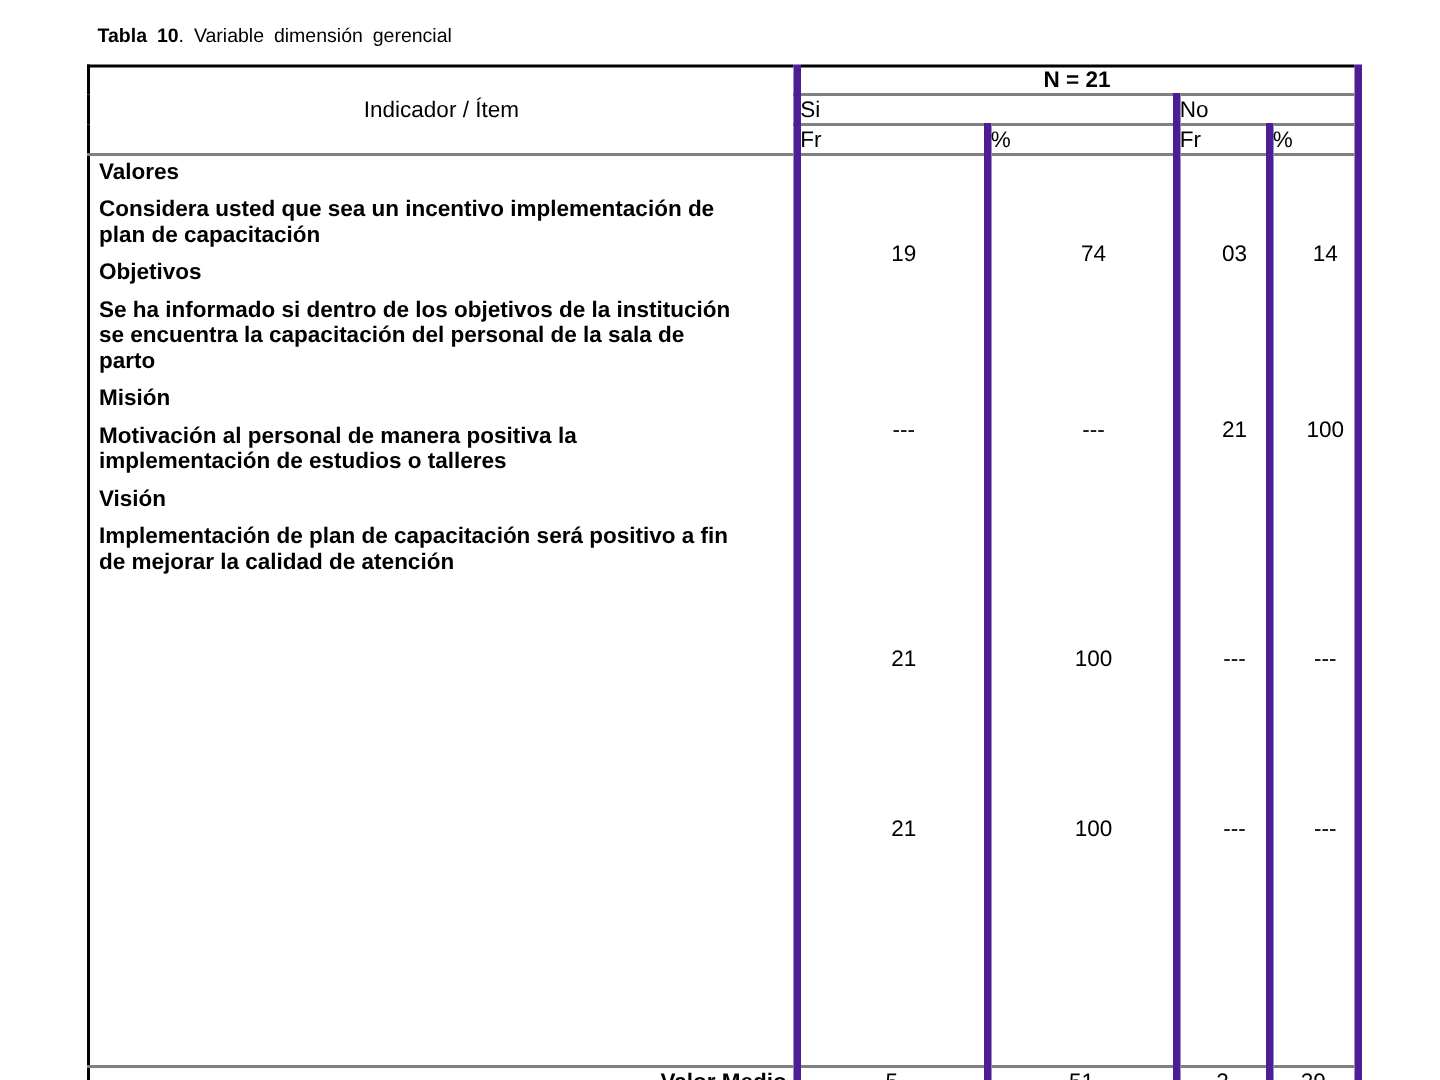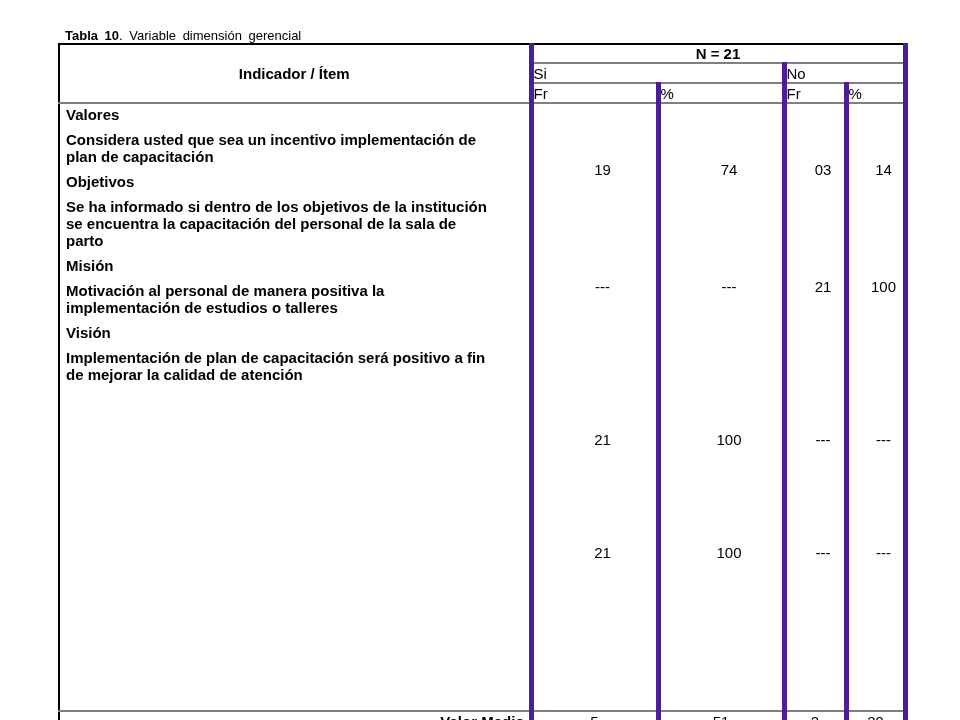--- a/index.html
+++ b/index.html
@@ -7,21 +7,21 @@
   body {
     position: relative;
     font-family: "Liberation Sans", "DejaVu Sans", sans-serif;
     color: #000000;
   }
 
   
   .caption {
     position: absolute;
     left: 65px;
-    top: 28px;
+    top: 16px;
     font-size: 13px;
     word-spacing: 3px;
     color: #000;
   }
   .caption .cap-bold { font-weight: 700; }
 
   
   table.doc-table {
     position: absolute;
     left: 58px;
@@ -40,21 +40,21 @@
     vertical-align: middle;
   }
   tr.hdr-row-1 { height: 19px; }
   tr.hdr-row-2 { height: 20px; }
   tr.hdr-row-3 { height: 20px; }
   tr.body-row  { height: 608px; }
   tr.footer-row { height: 20px; }
 
   td.indicator-hdr {
     text-align: center;
-    font-weight: 700;
+    font-weight: 400;
   }
   td.n-hdr { text-align: center; font-weight: 700; }
   td.sub-hdr { text-align: left; font-weight: 400; }
 
   td.indicator-body {
     vertical-align: top;
     padding: 2px 4px 0 6px;
     border-bottom: 2px solid #808080;
   }
   td.indicator-body p {

